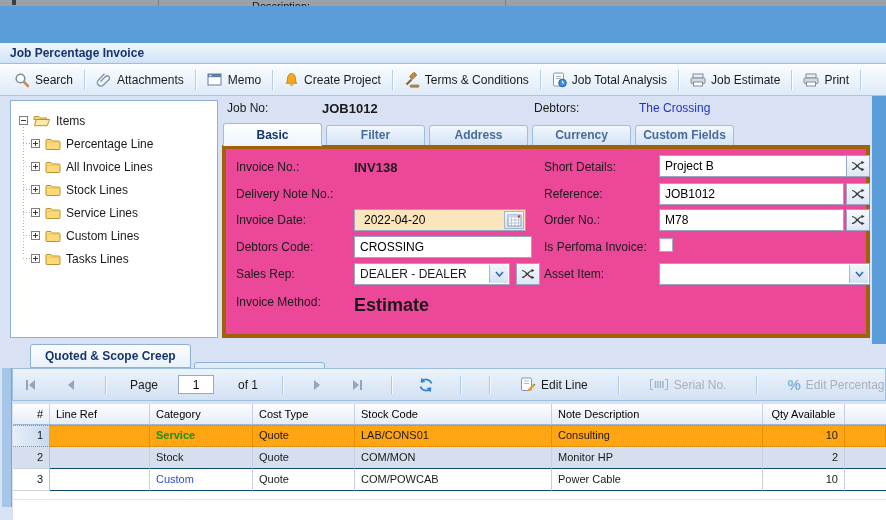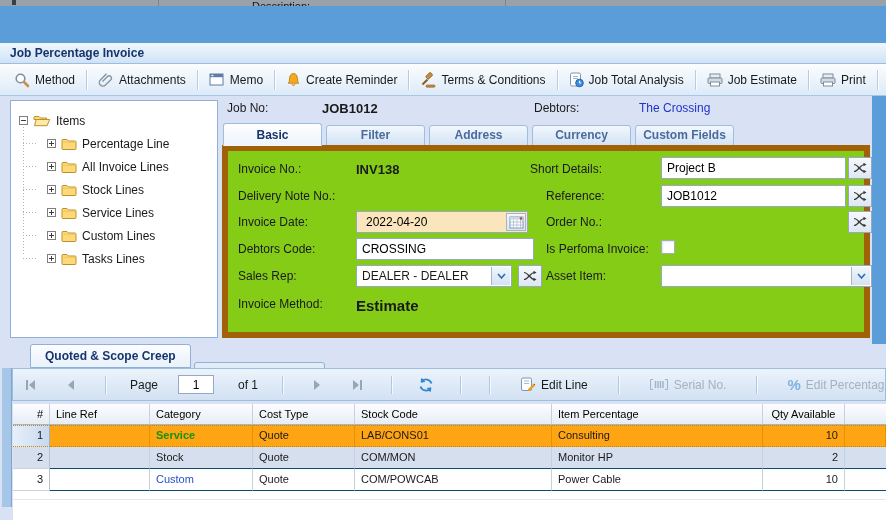--- a/index.html
+++ b/index.html
@@ -36,21 +36,21 @@
   .tb-sep { width:1px; height:20px; background:#b5cde8; margin:0 3px;
     box-shadow:1px 0 0 #fcfdfe; flex:0 0 auto; }
   .tb-icon { display:inline-flex; }
 
   
   .tree-panel { position:absolute; left:10px; top:56px; width:208px; height:238px;
     background:#fff; border:1px solid #8fb0d8; }
   .tree { position:relative; padding-top:8px; }
   .tree-row { display:flex; align-items:center; gap:5px; height:23px; padding-left:8px;
     position:relative; }
-  .tree-row.child { padding-left:36px; }
+  .tree-row.child { padding-left:20px; }
   .guide-v { position:absolute; left:12px; top:26px; width:1px; height:128px;
     background-image:repeating-linear-gradient(to bottom,#aab4c0 0 1px,transparent 1px 3px); }
   .tree-row.child::before { content:''; position:absolute; left:12px; top:11px;
     width:14px; height:1px;
     background-image:repeating-linear-gradient(to right,#aab4c0 0 1px,transparent 1px 3px); }
   .exp { width:9px; height:9px; border:1px solid #7e7e7e; background:#fff;
     position:relative; flex:0 0 auto; }
   .exp::before { content:''; position:absolute; left:1px; right:1px; top:3px;
     height:1px; background:#3c3c3c; }
   .exp.plus::after { content:''; position:absolute; top:1px; bottom:1px; left:3px;
@@ -65,21 +65,21 @@
   .tab { width:99px; text-align:center; font-weight:bold; color:#4a6b9d;
     background:linear-gradient(180deg,#f2f7fd,#d3e3f4);
     border:1px solid #9dbede; border-radius:3px 3px 0 0;
     height:21px; line-height:19px; margin-top:2px; cursor:default; }
   .tab.active { height:23px; margin-top:0; line-height:22px;
     background:linear-gradient(180deg,#fdfeff,#eef5fc);
     color:var(--title-navy,#16356d); border-bottom:1px solid #f2f7fd; z-index:2; }
 
   
   .form-panel { position:absolute; left:222px; top:101px; width:648px; height:193px;
-    background:#84cc16; border:6px solid #a16207; }
+    background:#ec4899; border:4px solid #a16207; }
   .fl { position:absolute; white-space:nowrap; }
   .fv { position:absolute; white-space:nowrap; font-weight:bold; }
   .inp { position:absolute; height:22px; background:#fff; border:1px solid #97a8c4;
     font-family:"Liberation Sans",sans-serif; font-size:12px; padding:0 5px; color:#000; }
   .inp.date { background:var(--date-field-bg,#fbe5bc); padding-right:24px; }
   .mini-btn { position:absolute; width:24px; height:22px;
     background:linear-gradient(180deg,#f6f9fd,#dde7f3); border:1px solid #97a8c4;
     display:flex; align-items:center; justify-content:center; cursor:default; }
   .in-btn { position:absolute; width:20px; height:18px; top:2px;
     background:linear-gradient(180deg,#f2f7fc,#d9e4f1); border:1px solid #a5b6cc;
@@ -172,21 +172,21 @@
     </div>
 
     <div class="toolbar">
       <div class="tb-item">
         <span class="tb-icon">
             <svg width="16" height="16">
               <circle cx="6.5" cy="6.5" r="4.3" fill="#fff" stroke="#7d8ea0" stroke-width="1.6"></circle>
               <line x1="10" y1="10" x2="14" y2="14" stroke="#c89050" stroke-width="2.6" stroke-linecap="round"></line>
             </svg>
           </span>
-        <span>Method</span>
+        <span>Search</span>
       </div>
       <div class="tb-sep"></div>
       <div class="tb-item">
         <span class="tb-icon">
             <svg width="16" height="16" fill="none" stroke="#8593a3" stroke-width="1.4">
               <path d="M4.5 9.5 L9.5 4.5 a2.3 2.3 0 0 1 3.3 3.3 L7.5 13 a3.6 3.6 0 0 1 -5.1 -5.1 L8.5 1.8"></path>
             </svg>
           </span>
         <span>Attachments</span>
       </div>
@@ -202,21 +202,21 @@
         <span>Memo</span>
       </div>
       <div class="tb-sep"></div>
       <div class="tb-item">
         <span class="tb-icon">
             <svg width="15" height="16">
               <path d="M7.5 1.5 c-2.6 0 -3.7 2.2 -3.9 4.6 L3.2 9.5 c-.1.8 -.7 1 -1 1.7 h10.6 c-.3-.7 -.9-.9 -1-1.7 l-.4-3.4 C11.2 3.7 10.1 1.5 7.5 1.5 Z" fill="#f7a81d" stroke="#b97708" stroke-width=".8"></path>
               <path d="M6 12.4 a1.6 1.6 0 0 0 3 0" fill="#f7a81d" stroke="#b97708" stroke-width=".8"></path>
             </svg>
           </span>
-        <span>Create Reminder</span>
+        <span>Create Project</span>
       </div>
       <div class="tb-sep"></div>
       <div class="tb-item">
         <span class="tb-icon">
             <svg width="16" height="16">
               <rect x="7.2" y="0.5" width="4" height="6.6" rx="1" transform="rotate(45 9.2 3.8)" fill="#c68a3f" stroke="#8a5a1e" stroke-width=".7"></rect>
               <line x1="7.5" y1="7.5" x2="2.5" y2="12.5" stroke="#8a5a1e" stroke-width="2"></line>
               <rect x="6" y="13" width="9" height="2.2" rx="1" fill="#c68a3f" stroke="#8a5a1e" stroke-width=".6"></rect>
             </svg>
           </span>
@@ -394,24 +394,24 @@
       <span class="mini-btn" style="left:290px;top:114px">
           <svg width="15" height="12" fill="none" stroke="#3a3a3a" stroke-width="1.2">
             <path d="M1 2.5 C5.5 2.5 7 9.5 11.5 9.5"></path>
             <path d="M1 9.5 C5.5 9.5 7 2.5 11.5 2.5"></path>
             <path d="M10.5 0.8 l3 1.7 -3 1.7 Z" fill="#3a3a3a" stroke="none"></path>
             <path d="M10.5 7.8 l3 1.7 -3 1.7 Z" fill="#3a3a3a" stroke="none"></path>
           </svg>
         </span>
 
       <span class="fl" style="left:10px;top:146px">Invoice Method:</span>
-      <span class="fv" style="left:128px;top:146px;font-size:15px">Estimate</span>
-
-      <span class="fl" style="left:302px;top:11px">Short Details:</span>
-      <input class="inp" style="left: 433px; top: 6px; width: 185px;" value="Project B">
+      <span class="fv" style="left:128px;top:146px;font-size:18px">Estimate</span>
+
+      <span class="fl" style="left:318px;top:11px">Short Details:</span>
+      <input class="inp" style="left: 433px; top: 6px; width: 211px;" value="Project B">
       <span class="mini-btn" style="left:620px;top:6px">
           <svg width="15" height="12" fill="none" stroke="#3a3a3a" stroke-width="1.2">
             <path d="M1 2.5 C5.5 2.5 7 9.5 11.5 9.5"></path>
             <path d="M1 9.5 C5.5 9.5 7 2.5 11.5 2.5"></path>
             <path d="M10.5 0.8 l3 1.7 -3 1.7 Z" fill="#3a3a3a" stroke="none"></path>
             <path d="M10.5 7.8 l3 1.7 -3 1.7 Z" fill="#3a3a3a" stroke="none"></path>
           </svg>
         </span>
 
       <span class="fl" style="left:318px;top:38px">Reference:</span>
@@ -419,20 +419,21 @@
       <span class="mini-btn" style="left:620px;top:34px">
           <svg width="15" height="12" fill="none" stroke="#3a3a3a" stroke-width="1.2">
             <path d="M1 2.5 C5.5 2.5 7 9.5 11.5 9.5"></path>
             <path d="M1 9.5 C5.5 9.5 7 2.5 11.5 2.5"></path>
             <path d="M10.5 0.8 l3 1.7 -3 1.7 Z" fill="#3a3a3a" stroke="none"></path>
             <path d="M10.5 7.8 l3 1.7 -3 1.7 Z" fill="#3a3a3a" stroke="none"></path>
           </svg>
         </span>
 
       <span class="fl" style="left:318px;top:64px">Order No.:</span>
+      <input class="inp" style="left: 433px; top: 60px; width: 185px;" value="M78">
       <span class="mini-btn" style="left:620px;top:60px">
           <svg width="15" height="12" fill="none" stroke="#3a3a3a" stroke-width="1.2">
             <path d="M1 2.5 C5.5 2.5 7 9.5 11.5 9.5"></path>
             <path d="M1 9.5 C5.5 9.5 7 2.5 11.5 2.5"></path>
             <path d="M10.5 0.8 l3 1.7 -3 1.7 Z" fill="#3a3a3a" stroke="none"></path>
             <path d="M10.5 7.8 l3 1.7 -3 1.7 Z" fill="#3a3a3a" stroke="none"></path>
           </svg>
         </span>
 
       <span class="fl" style="left:318px;top:91px">Is Perfoma Invoice:</span>
@@ -533,21 +534,21 @@
 
     <div class="left-blue"></div>
 
     <div class="grid">
       <div class="g-row head">
         <div class="gc c0">#</div>
         <div class="gc c1">Line Ref</div>
         <div class="gc c2">Category</div>
         <div class="gc c3">Cost Type</div>
         <div class="gc c4">Stock Code</div>
-        <div class="gc c5">Item Percentage</div>
+        <div class="gc c5">Note Description</div>
         <div class="gc c6">Qty Available</div>
         <div class="gc c7"></div>
       </div>
       <div class="g-row row-sel">
         <div class="gc c0 rowhead">1</div>
         <div class="gc c1"></div>
         <div class="gc c2 cat-service">Service</div>
         <div class="gc c3">Quote</div>
         <div class="gc c4">LAB/CONS01</div>
         <div class="gc c5">Consulting</div>

